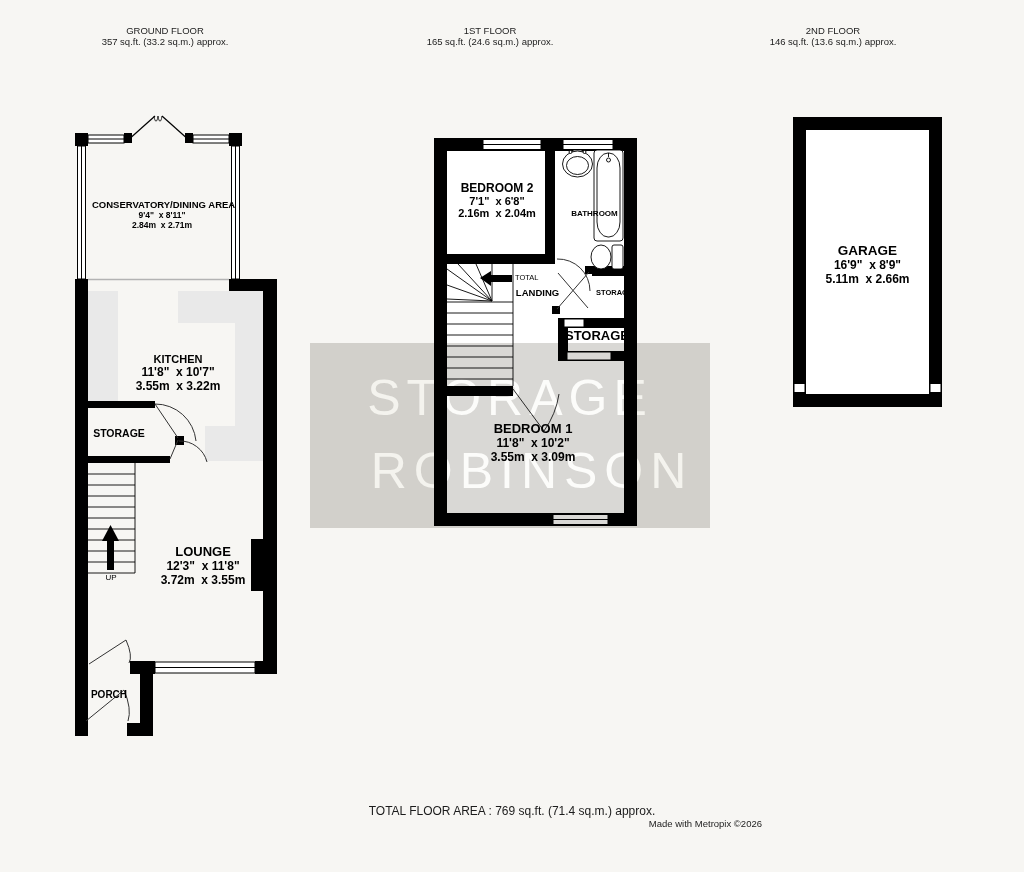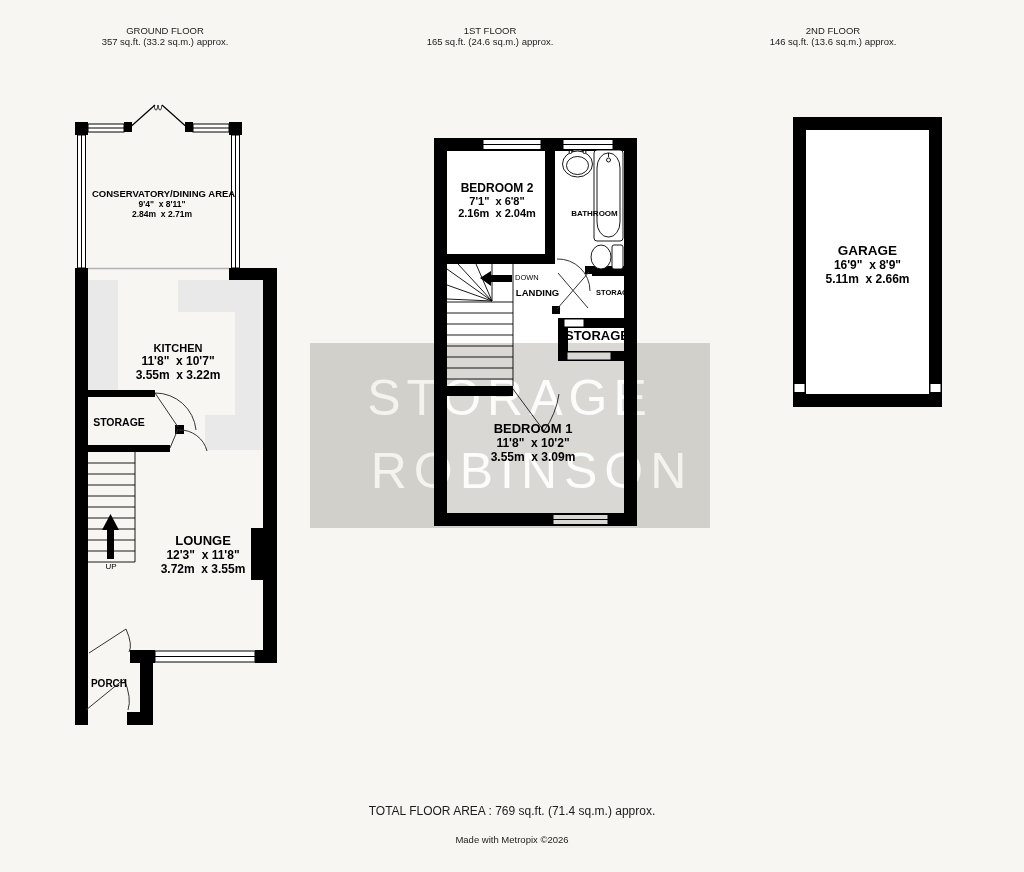--- a/index.html
+++ b/index.html
@@ -8,40 +8,40 @@
   .plan{position:absolute;}
   .plan svg{position:absolute;left:0;top:0;}
   .rlabel{position:absolute;text-align:center;color:#000;}
   .rname{font-weight:bold;white-space:pre;}
   .rdims{font-weight:bold;white-space:pre;}
   .small-cap{font-weight:bold;}
   .wm-band{position:absolute;left:310px;top:343px;width:400px;height:185px;background:#d9d8d5;mix-blend-mode:multiply;}
   .wm-line{position:absolute;width:100%;text-align:center;color:#fcfcfa;font-family:"Liberation Sans",sans-serif;font-weight:normal;}
   .footer{position:absolute;left:262px;top:804px;width:500px;text-align:center;color:#1c1c1c;}
   .footer .total{font-size:12px;}
-  .footer .credit{font-size:9.5px;margin-top:16px;color:#222;}
+  .footer .credit{font-size:9.5px;margin-top:0;color:#222;text-align:right;}
   .clip-label{overflow:hidden;white-space:nowrap;}
 </style>
 </head>
 <body>
 
 <div class="floor-header" style="left:25px;top:25px;">
   <div>GROUND FLOOR</div>
   <div>357 sq.ft. (33.2 sq.m.) approx.</div>
 </div>
 <div class="floor-header" style="left:350px;top:25px;">
   <div>1ST FLOOR</div>
   <div>165 sq.ft. (24.6 sq.m.) approx.</div>
 </div>
 <div class="floor-header" style="left:693px;top:25px;">
   <div>2ND FLOOR</div>
   <div>146 sq.ft. (13.6 sq.m.) approx.</div>
 </div>
 
-<div class="plan" style="left:75px;top:100px;width:238px;height:625px;">
+<div class="plan" style="left:75px;top:111px;width:238px;height:625px;">
   <svg width="202" height="625" viewBox="0 0 202 625">
 
     <g fill="#ffffff" stroke="#000" stroke-width="1">
       <rect x="2.5" y="35" width="8" height="133"></rect>
         <line x1="6.5" y1="35" x2="6.5" y2="168"></line>
       <rect x="156.5" y="35" width="8" height="133"></rect>
         <line x1="160.5" y1="35" x2="160.5" y2="168"></line>
       <rect x="13" y="24" width="36" height="8"></rect>
         <line x1="13" y1="28" x2="49" y2="28"></line>
       <rect x="118" y="24" width="36" height="8"></rect>
@@ -205,21 +205,21 @@
       <rect x="178" y="107" width="11" height="24" rx="2"></rect>
       <ellipse cx="167" cy="119" rx="10" ry="12"></ellipse>
     </g>
   </svg>
   <div class="rlabel" style="left:13px;top:43px;width:100px;">
     <div class="rname" style="font-size:12px;">BEDROOM 2</div>
     <div class="rdims" style="font-size:11px;">7'1"  x 6'8"</div>
     <div class="rdims" style="font-size:11px;">2.16m  x 2.04m</div>
   </div>
   <div class="rlabel small-cap" style="left:133px;top:71px;width:55px;font-size:8px;">BATHROOM</div>
-  <div class="rlabel" style="left:81px;top:135px;width:32px;font-size:7.5px;text-align:left;">DOWN</div>
+  <div class="rlabel" style="left:81px;top:135px;width:32px;font-size:7.5px;text-align:left;">TOTAL</div>
   <div class="rlabel small-cap" style="left:76px;top:149px;width:55px;font-size:9.5px;">LANDING</div>
   <div class="rlabel small-cap clip-label" style="left:162px;top:150px;width:28px;font-size:7.5px;text-align:left;">STORAGE</div>
   <div class="rlabel small-cap" style="left:128px;top:190px;width:70px;font-size:13px;">STORAGE</div>
   <div class="rlabel" style="left:29px;top:283px;width:140px;">
     <div class="rname" style="font-size:13px;">BEDROOM 1</div>
     <div class="rdims" style="font-size:12px;">11'8"  x 10'2"</div>
     <div class="rdims" style="font-size:12px;">3.55m  x 3.09m</div>
   </div>
 </div>
 

